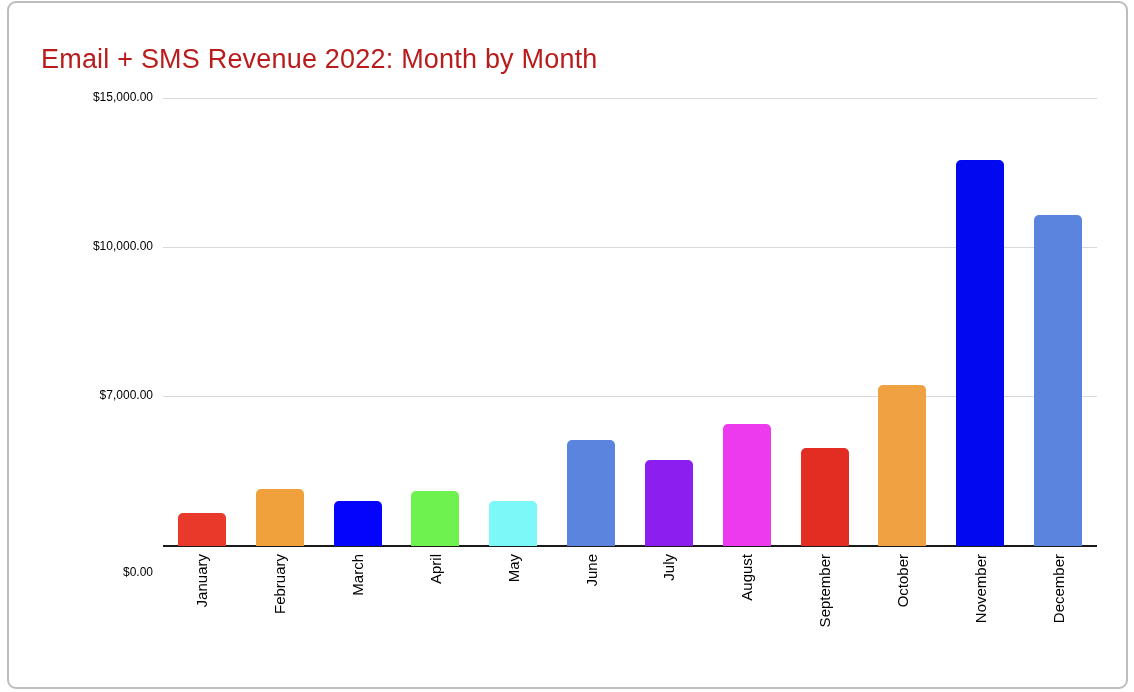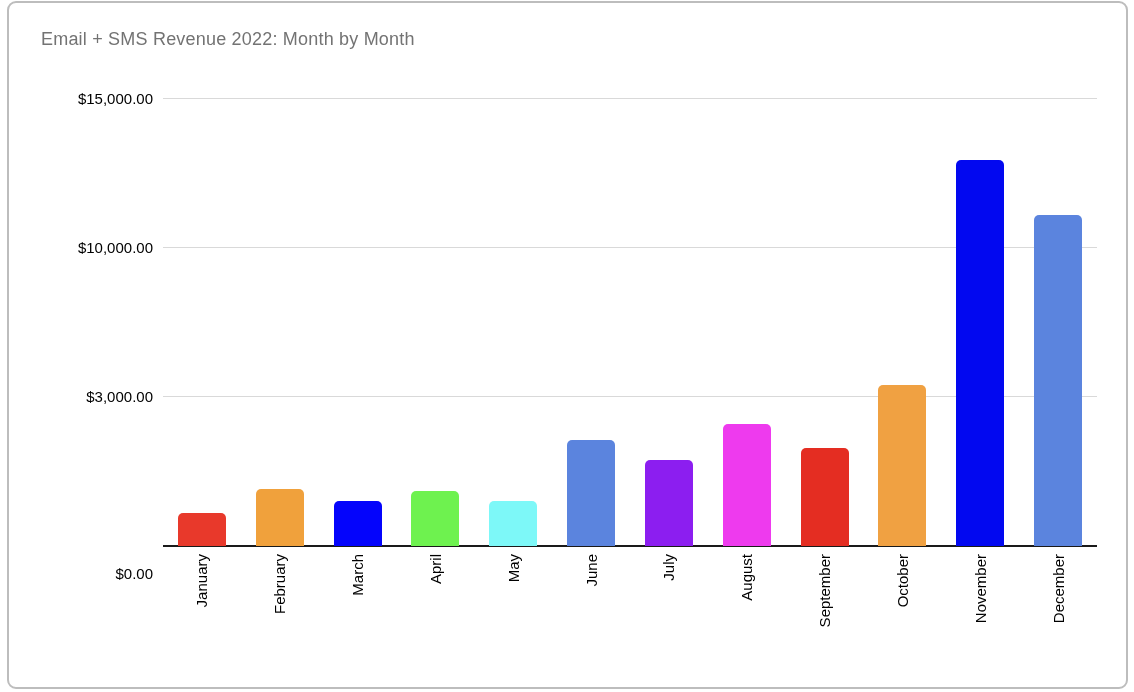--- a/index.html
+++ b/index.html
@@ -18,24 +18,24 @@
     width: 1121px;
     height: 688px;
     background: #ffffff;
     border: 2px solid #bdbdbd;
     border-radius: 9px;
     box-sizing: border-box;
   }
   .chart-title {
     position: absolute;
     left: 32px;
-    top: 20px;
-    font-size: 18px;
+    top: 40px;
+    font-size: 27px;
     line-height: 32px;
-    color: #737373;
+    color: #b91c1c;
     letter-spacing: 0.2px;
     white-space: nowrap;
   }
   .plot {
     position: absolute;
     left: 154px;
     top: 96px;
     width: 934px;
     height: 447px;
   }
@@ -51,21 +51,21 @@
     bottom: -1px;
     width: 100%;
     height: 2px;
     background: #1a1a1a;
   }
   .y-tick-label {
     position: absolute;
     right: 985px;
     width: 130px;
     text-align: right;
-    font-size: 15px;
+    font-size: 12px;
     color: #000000;
     white-space: nowrap;
   }
   .bar-slot {
     position: absolute;
     bottom: 0;
     display: flex;
     justify-content: center;
     align-items: flex-end;
     height: 100%;
@@ -180,16 +180,16 @@
         <div class="x-label">October</div>
       </div>
       <div class="x-label-slot" style="left: 778.333px; width: 77.8333px;">
         <div class="x-label">November</div>
       </div>
       <div class="x-label-slot" style="left: 856.167px; width: 77.8333px;">
         <div class="x-label">December</div>
       </div>
     </div>
 <div class="y-tick-label" style="left: 14px; width: 130px; right: auto; top: 562px;">$0.00</div>
-    <div class="y-tick-label" style="left: 14px; width: 130px; right: auto; top: 385px;">$3,000.00</div>
+    <div class="y-tick-label" style="left: 14px; width: 130px; right: auto; top: 385px;">$7,000.00</div>
     <div class="y-tick-label" style="left: 14px; width: 130px; right: auto; top: 236px;">$10,000.00</div>
     <div class="y-tick-label" style="left: 14px; width: 130px; right: auto; top: 87px;">$15,000.00</div>
   </div>
 
 </body></html>

